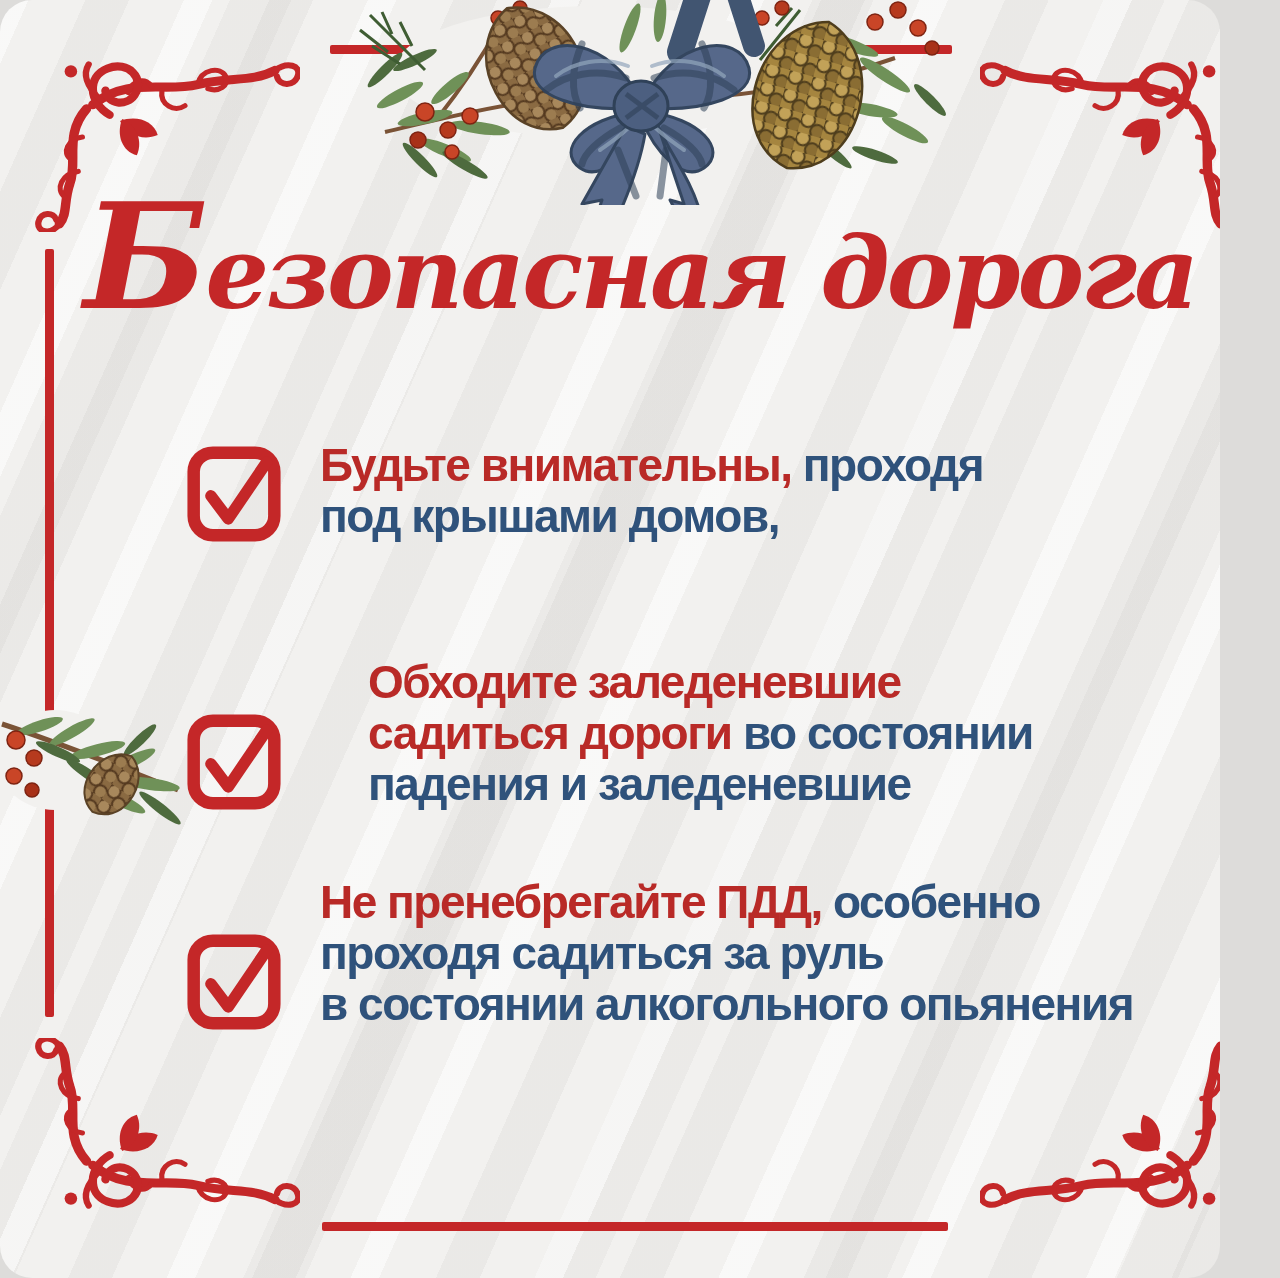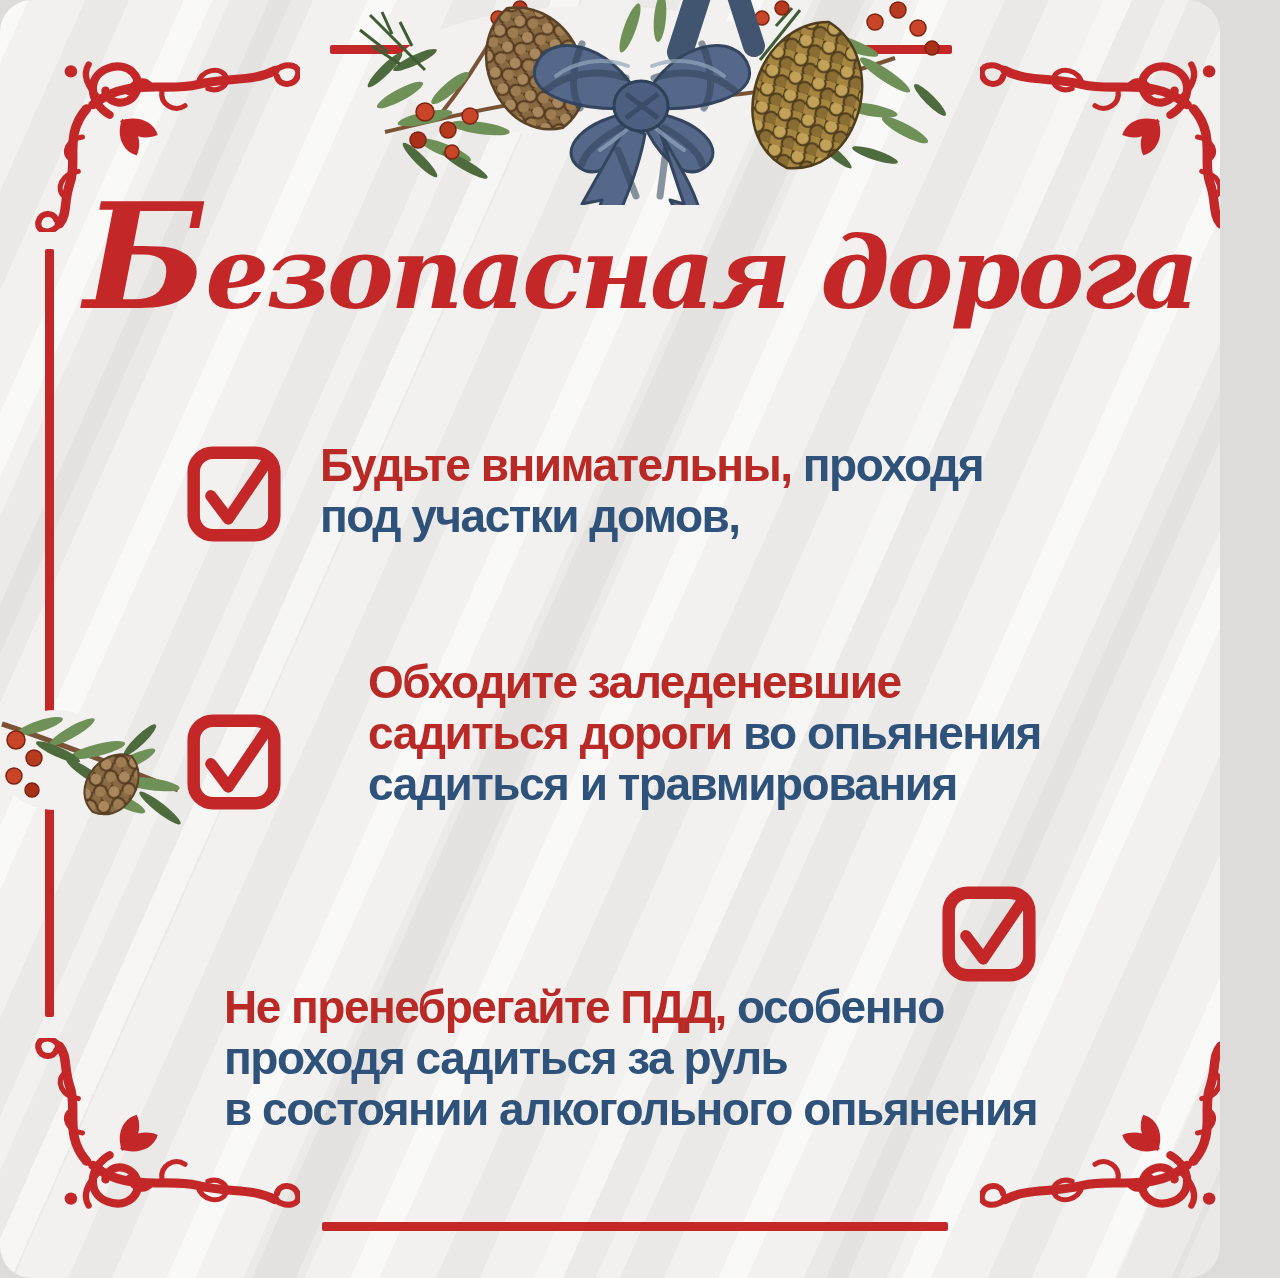--- a/index.html
+++ b/index.html
@@ -31,21 +31,21 @@
   .title {
     position:absolute; left:0; top:158px; width:1280px;
     text-align:center; color:#c42728;
     font-family:"DejaVu Serif","Liberation Serif",serif;
     font-style:italic; font-weight:700; font-size:100px; letter-spacing:-3px;
     line-height:1.35;
   }
   .title::first-letter { font-size:146px; }
 
   .item { position:absolute; left:186px; display:flex; align-items:flex-end; }
-  .item-1 { top:437px; } .item-2 { top:657px;gap:48px; } .item-3 { top:877px;flex-direction:column; }
+  .item-1 { top:437px; } .item-2 { top:657px;gap:48px; } .item-3 { top:877px; }
   .checkbox { width:96px; height:100px; flex:none; margin-top:5px; }
   .item-text { margin-left:38px; font-weight:bold; font-size:46px; line-height:51px;
                letter-spacing:-1.5px; font-stretch:condensed; white-space:nowrap; }
   .seg-red  { color:#b92a27; }
   .seg-blue { color:#2f527b; }
 </style>
 </head>
 <body>
 
 <svg width="0" height="0" style="position:absolute">
@@ -240,32 +240,32 @@
   </svg>
 
   <div class="title">Безопасная дорога</div>
 
   <div class="item item-1">
     <svg class="checkbox" viewBox="0 0 100 104">
         <use href="#checkmarkBox"></use>
       </svg>
     <div class="item-text">
       <div><span class="seg-red">Будьте внимательны,</span><span class="seg-blue"> проходя</span></div>
-      <div><span class="seg-blue">под участки домов,</span></div>
+      <div><span class="seg-blue">под крышами домов,</span></div>
     </div>
   </div>
 
   <div class="item item-2">
     <svg class="checkbox" viewBox="0 0 100 104">
         <use href="#checkmarkBox"></use>
       </svg>
     <div class="item-text">
       <div><span class="seg-red">Обходите заледеневшие</span></div>
-      <div><span class="seg-red">садиться дороги</span><span class="seg-blue"> во опьянения</span></div>
-      <div><span class="seg-blue">садиться и травмирования</span></div>
+      <div><span class="seg-red">садиться дороги</span><span class="seg-blue"> во состоянии</span></div>
+      <div><span class="seg-blue">падения и заледеневшие</span></div>
     </div>
   </div>
 
   <div class="item item-3">
     <svg class="checkbox" viewBox="0 0 100 104">
         <use href="#checkmarkBox"></use>
       </svg>
     <div class="item-text">
       <div><span class="seg-red">Не пренебрегайте ПДД,</span><span class="seg-blue"> особенно</span></div>
       <div><span class="seg-blue">проходя садиться за руль</span></div>

